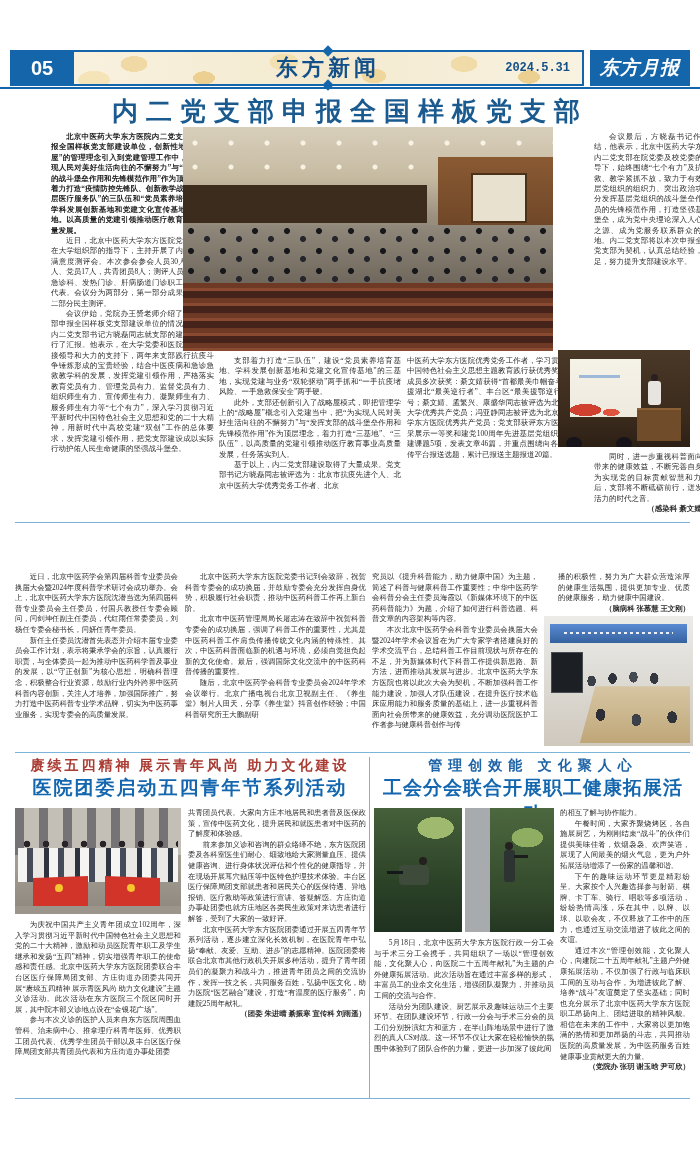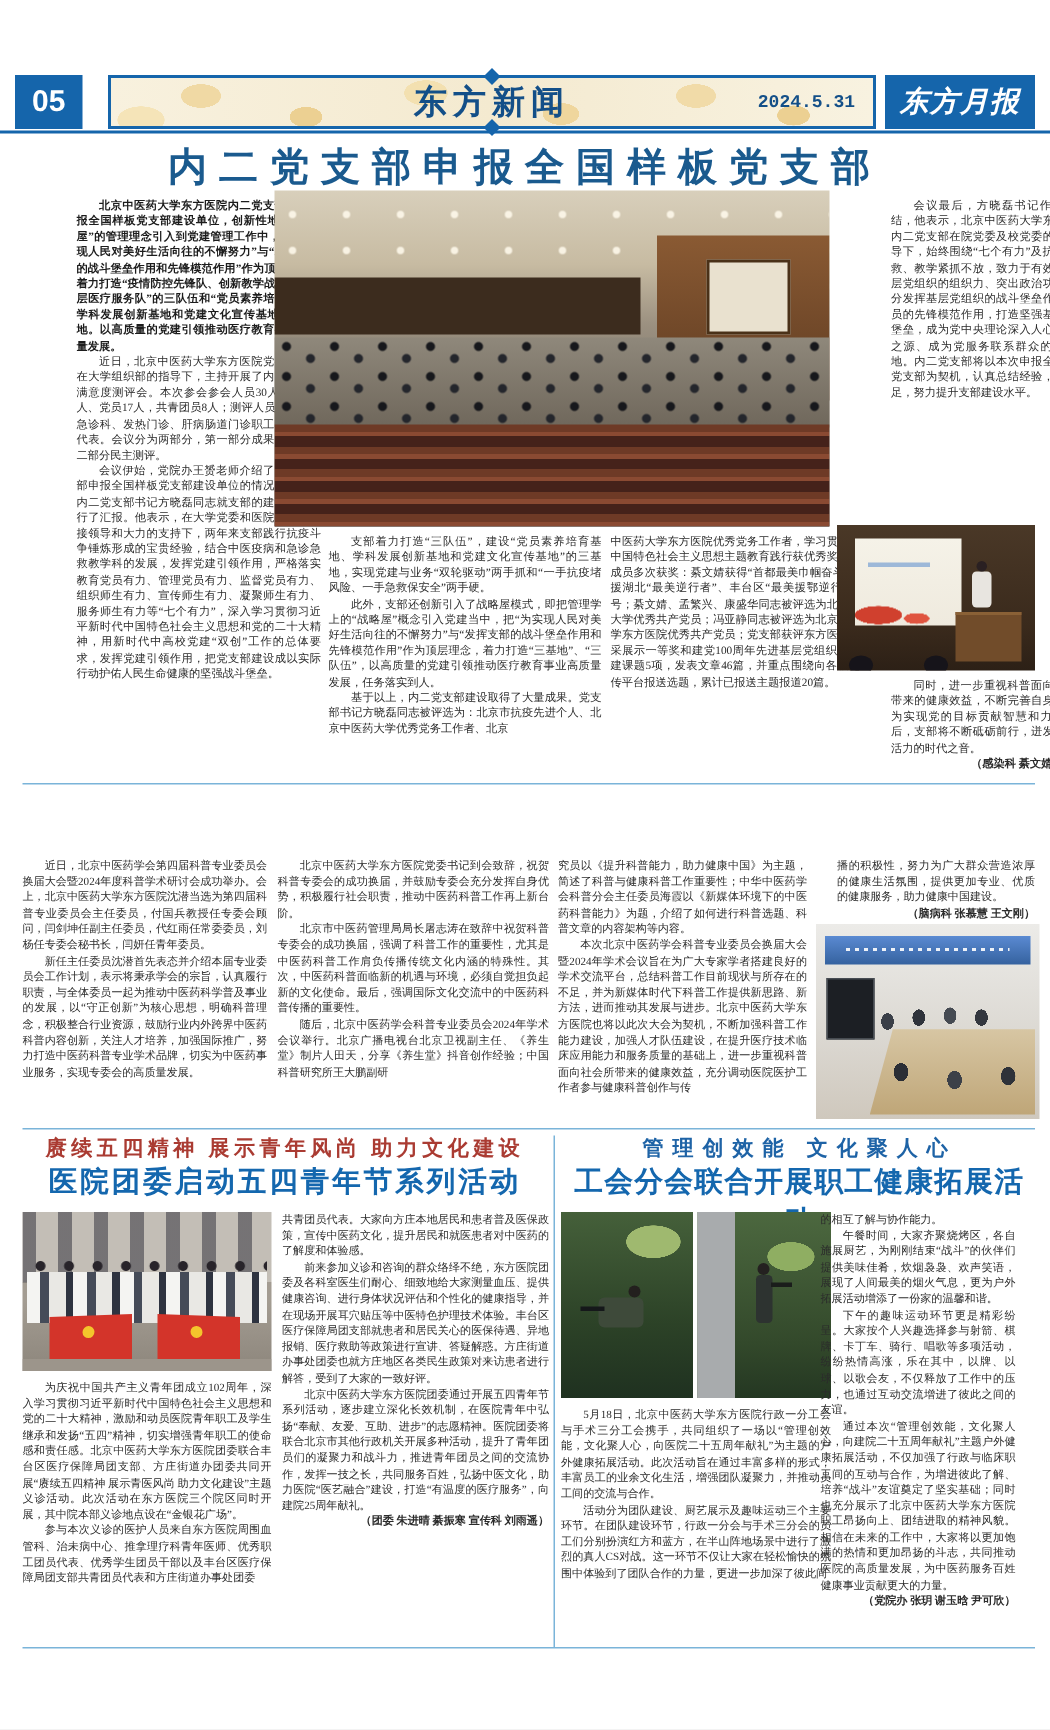--- a/index.html
+++ b/index.html
@@ -1,19 +1,19 @@
 <!DOCTYPE html>
 <html><head>
 <meta charset="utf-8">
 <style>
   html,body{margin:0;padding:0;background:#e9e9e9;}
   .page{position:relative;width:700px;height:1153px;background:#ffffff;margin:0 auto;
         font-family:"Liberation Serif","DejaVu Serif",serif;overflow:hidden;}
   
-  .hdr-num{position:absolute;left:10px;top:50px;width:45px;height:36px;background:#1565ab;
+  .hdr-num{position:absolute;left:10px;top:50px;width:64px;height:36px;background:#1565ab;
            color:#fff;font-family:"Liberation Sans",sans-serif;font-weight:bold;font-size:20px;
            display:flex;align-items:center;justify-content:center;}
   .hdr-banner{position:absolute;left:72px;top:50px;width:512px;height:36px;border:2px solid #1565ab;
            box-sizing:border-box;background:
            radial-gradient(ellipse 22px 13px at 60px 12px,#f0d9a4 0 60%,transparent 61%),
            radial-gradient(ellipse 18px 11px at 130px 26px,#ecd092 0 60%,transparent 61%),
            radial-gradient(ellipse 24px 14px at 210px 10px,#f3e0b0 0 60%,transparent 61%),
            radial-gradient(ellipse 20px 12px at 300px 24px,#efd69d 0 60%,transparent 61%),
            radial-gradient(ellipse 22px 13px at 390px 12px,#f1dba8 0 60%,transparent 61%),
            radial-gradient(ellipse 18px 11px at 455px 25px,#ecd092 0 60%,transparent 61%),
@@ -55,21 +55,21 @@
   .a1c3{left:371px;top:356px;width:182px;height:161px;}
   .a1c4{left:558px;top:132px;width:132px;height:214px;}
   .a1c4b{left:558px;top:452px;width:132px;height:66px;}
   .a2c1{left:15px;top:572px;width:163px;height:174px;}
   .a2c2{left:185px;top:572px;width:181px;height:174px;}
   .a2c3{left:372px;top:572px;width:166px;height:174px;}
   .a2c4{left:558px;top:572px;width:132px;height:44px;}
   .a3c1{left:15px;top:920px;width:166px;height:168px;}
   .a3c2{left:188px;top:808px;width:178px;height:282px;}
   .a4c1{left:374px;top:938px;width:180px;height:150px;}
-  .a4c2{left:547px;top:808px;width:130px;height:282px;}
+  .a4c2{left:560px;top:808px;width:130px;height:282px;}
   
   .rule-h{position:absolute;height:0;border-top:1px solid #7ab4d9;}
   .rule1{left:15px;top:522px;width:675px;}
   .rule2{left:15px;top:752px;width:675px;}
   .rule3{left:15px;top:1098px;width:675px;}
   .rule-v{position:absolute;width:0;border-left:1px solid #7ab4d9;left:369px;top:757px;height:341px;}
   
   .photo{position:absolute;overflow:hidden;}
   .ph1{left:183px;top:127px;width:370px;height:224px;
        background:linear-gradient(180deg,#d8cfbb 0%,#c7bba2 22%,#9b9080 40%,#878072 55%,#6a5a48 72%,#4e2f1f 88%,#3c2114 100%);}

